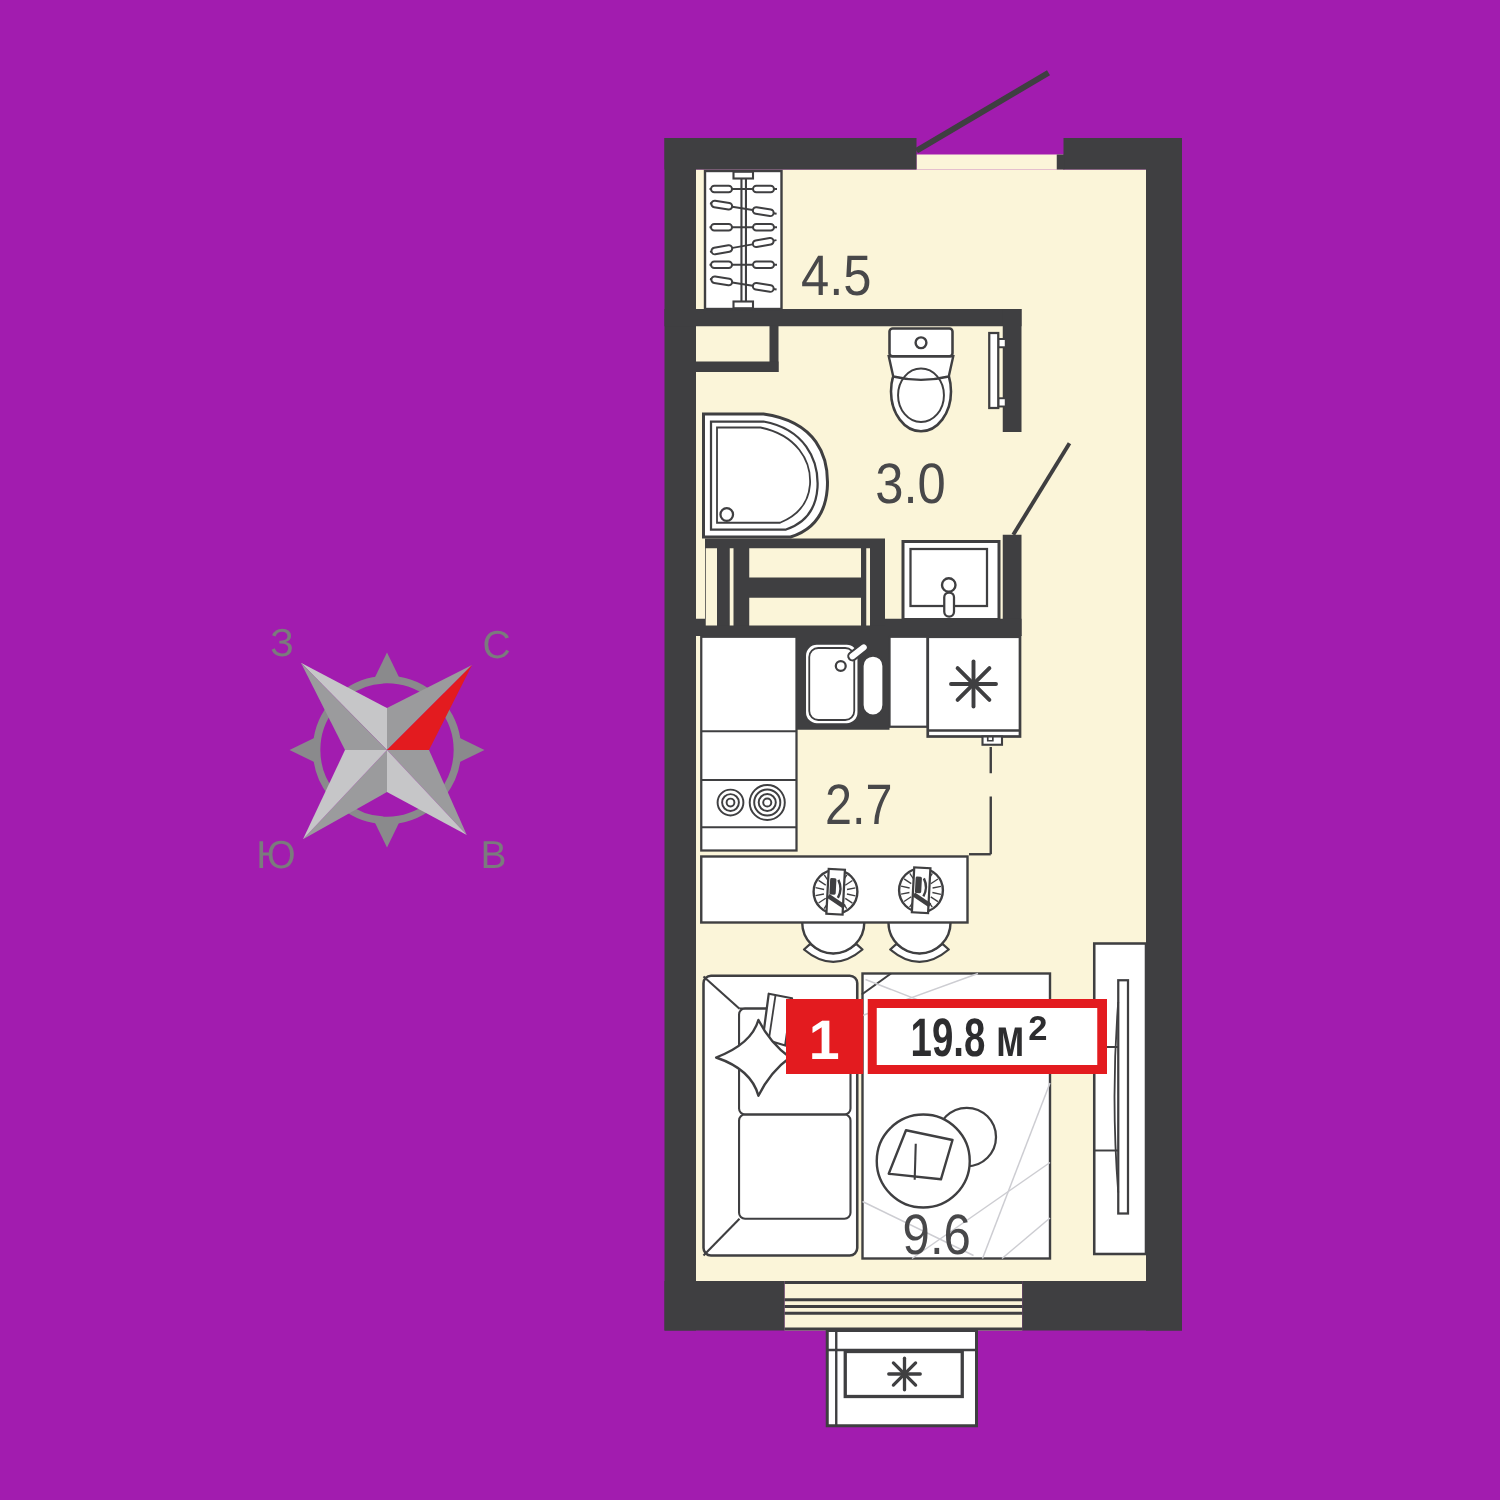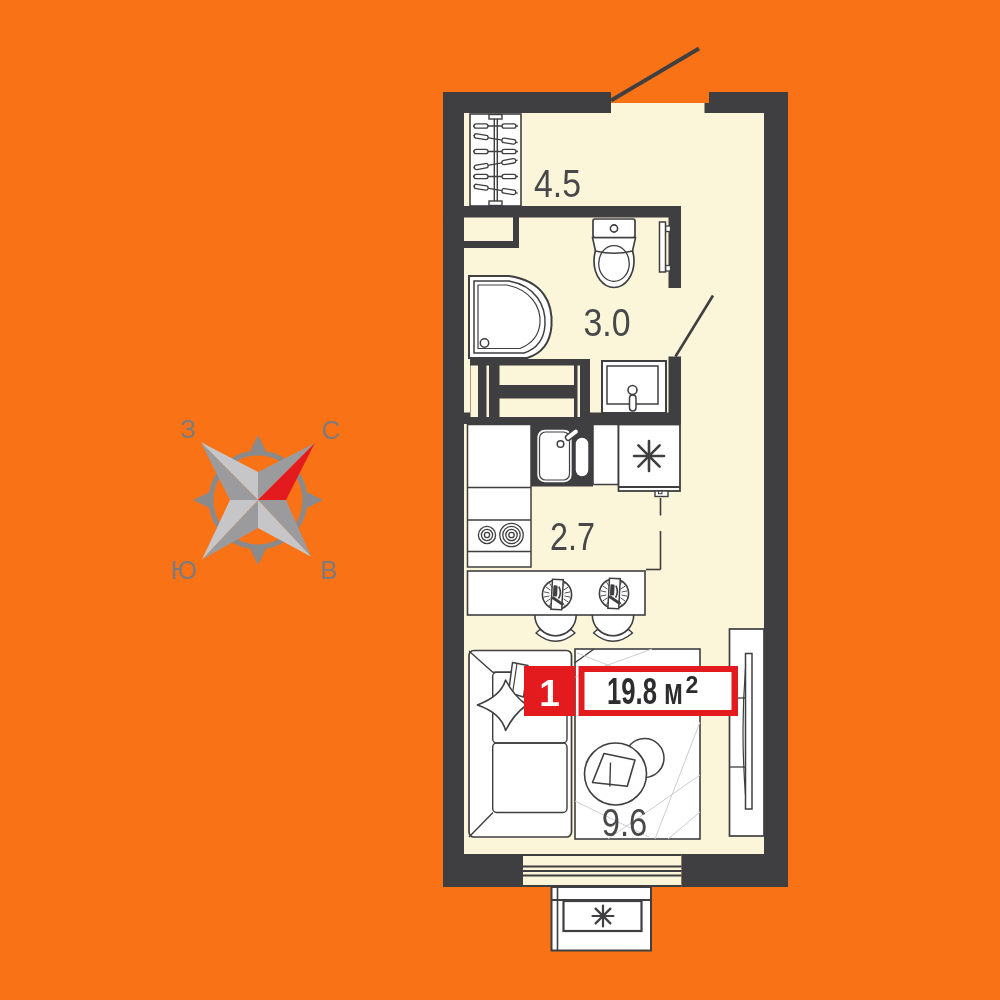--- a/index.html
+++ b/index.html
@@ -1,16 +1,16 @@
 <!DOCTYPE html>
 <html><head>
 <meta charset="utf-8">
 <style>
   html,body{margin:0;padding:0;background:#ffffff;}
-  .page{width:1000px;height:1000px;position:relative;background:#f97316;overflow:hidden;}
+  .page{width:1000px;height:1000px;position:relative;background:#a21caf;overflow:hidden;}
   text{font-family:"Liberation Sans", sans-serif;}
   svg{will-change:transform;transform:translateZ(0);}
 </style>
 </head>
 <body>
 <div class="page">
 <svg width="1000" height="1000" viewBox="0 0 1000 1000">
 
 <g>
 <rect x="464" y="113" width="300" height="741" fill="#FBF5D9"></rect>

